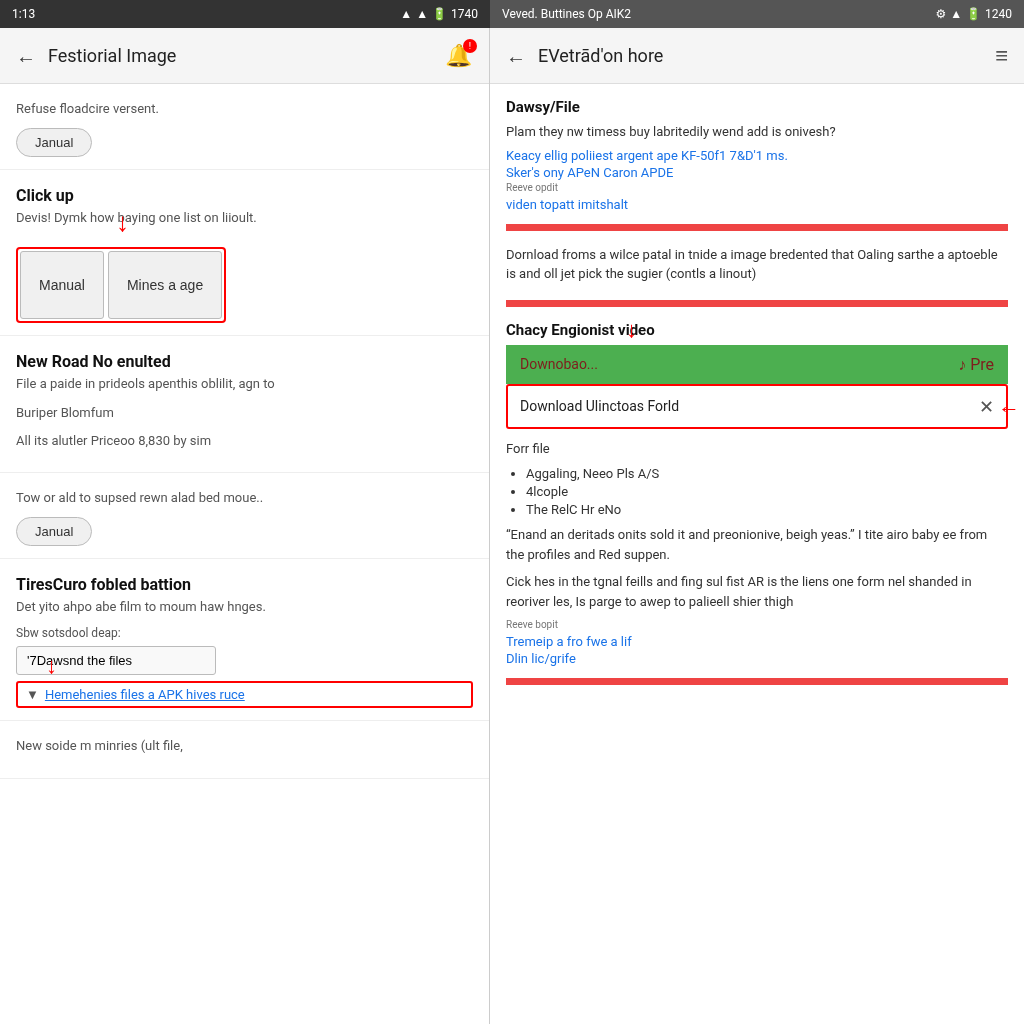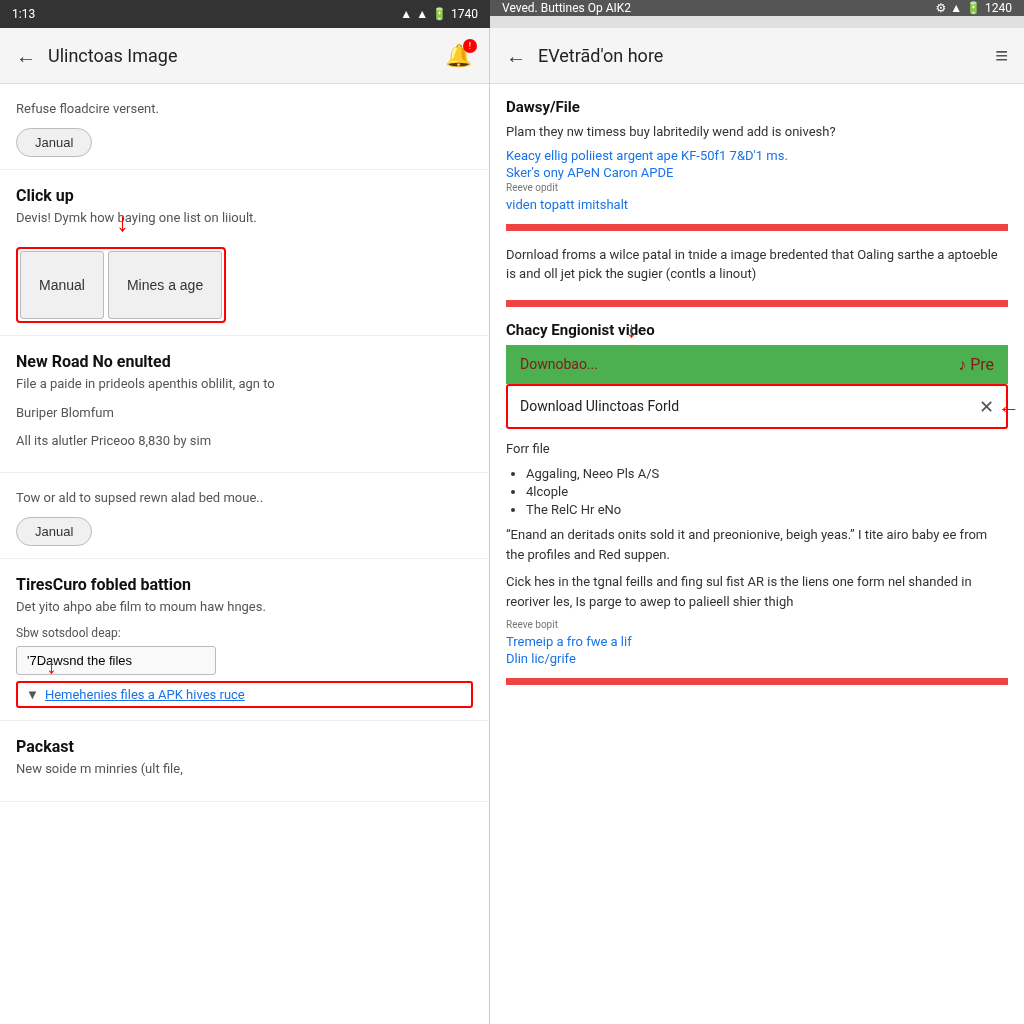--- a/index.html
+++ b/index.html
@@ -285,21 +285,21 @@
       display: flex;
       align-items: center;
       justify-content: space-between;
       padding: 0 12px;
       color: white;
       font-size: 12px;
     }
     .status-right {
       flex: 1;
       background: #555;
-      height: 16px;
+      height: 28px;
       display: flex;
       align-items: center;
       justify-content: space-between;
       padding: 0 12px;
       color: white;
       font-size: 12px;
     }
     .status-icons { display: flex; gap: 4px; align-items: center; }
 
     .section-with-arrow {
@@ -328,21 +328,21 @@
       <span>1240</span>
     </div>
   </div>
 </div>
 
 <div class="dual-panel">
 
   <div class="left-panel">
     <div class="left-header">
       <span class="back-arrow">←</span>
-      <span class="header-title">Ulinctoas Image</span>
+      <span class="header-title">Festiorial Image</span>
       <div class="bell-container" style="margin-left:auto;">
         <span>🔔</span>
         <span class="bell-badge">!</span>
       </div>
     </div>
 
     <div class="left-content">
 
       <div class="section">
         <div class="section-desc">Refuse floadcire versent.</div>
@@ -383,21 +383,20 @@
         <div style="position:relative; margin-top:6px;">
           <div style="position:absolute; top:-28px; left:30px; color:red; font-size:22px;">↓</div>
           <div class="link-row-highlighted">
             <span style="font-size:13px; color:#555;">▼</span>
             <span class="link-text">Hemehenies files a APK hives ruce</span>
           </div>
         </div>
       </div>
 
       <div class="section">
-        <div class="section-title">Packast</div>
         <div class="section-desc">New soide m minries (ult file,</div>
       </div>
 
     </div>
   </div>
 
   <div class="right-panel">
     <div class="right-header">
       <div class="right-header-left">
         <span class="back-arrow">←</span>

